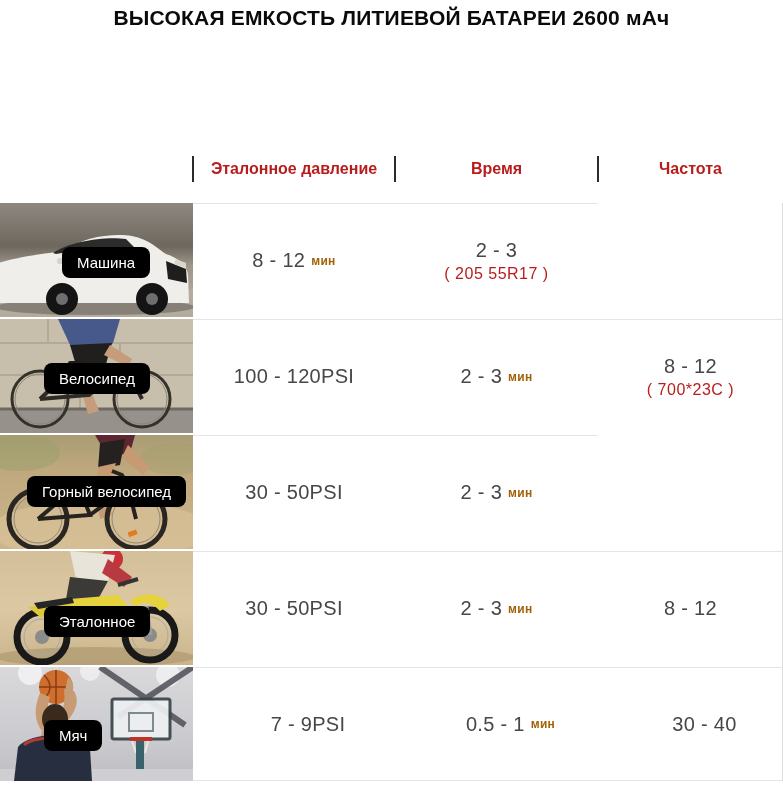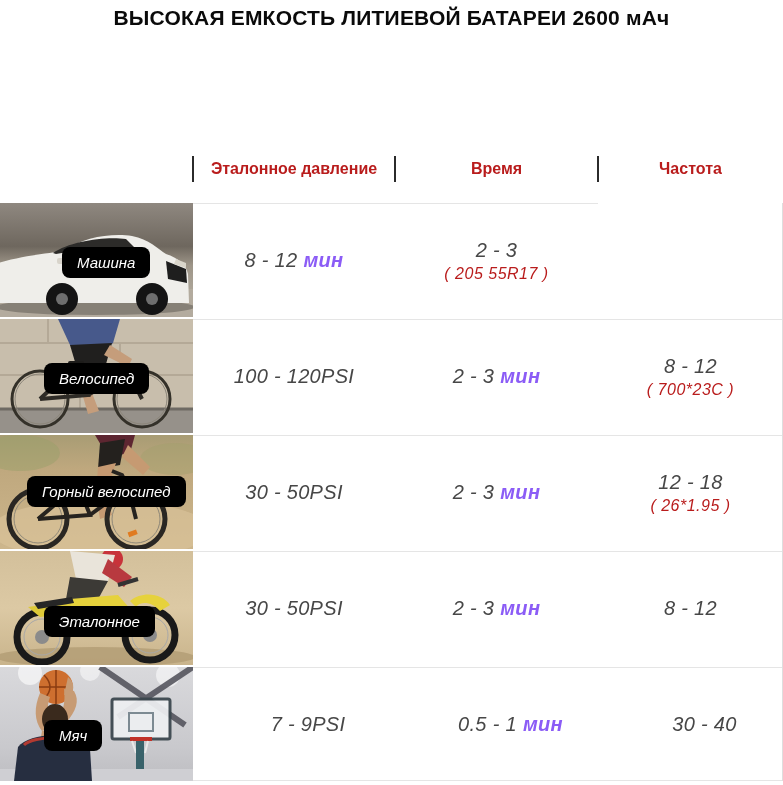--- a/index.html
+++ b/index.html
@@ -22,41 +22,41 @@
   .vbar{
     position:absolute;top:50%;transform:translateY(-50%);
     width:2px;height:26px;background:#2b2b2b;
   }
   .vbar.left{left:-1px}
   .vbar.right{right:-1px}
   .rows{position:absolute;top:203px;left:0;width:783px;}
   .right-edge{position:absolute;top:0;right:0;width:1px;height:578px;background:#dedede;}
   .row{
     display:grid;grid-template-columns:193px 202px 203px 185px;
-    height:114px;margin-bottom:2px;font-style:italic;
+    height:114px;margin-bottom:2px;
   }
   .img-cell{position:relative;overflow:hidden;background:#9a948a;}
   .img-cell svg{display:block;width:100%;height:100%;}
   .tag{
     position:absolute;background:#000000;color:#ffffff;border-radius:8px;
     padding:8px 15px;font-size:15px;white-space:nowrap;line-height:1;
   }
   .row1 .tag{left:62px;top:44px}
   .row2 .tag{left:44px;top:44px}
   .row3 .tag{left:27px;top:41px}
   .row4 .tag{left:44px;top:55px}
   .row5 .tag{left:44px;top:53px}
   .val{
     border-top:1px solid #e5e5e5;
     display:flex;align-items:center;justify-content:center;
     font-size:20px;color:#474747;letter-spacing:.3px;
   }
   .row:last-child .val{border-bottom:1px solid #e5e5e5;padding-left:28px;}
   .freq{flex-direction:column;gap:3px;}
-  .unit{font-size:20px;font-weight:700;color:#8b5cf6;margin-left:6px;}
+  .unit{font-size:12px;font-weight:700;color:#a16207;margin-left:6px;}
   .note{font-size:16px;color:#b91c1c;letter-spacing:.5px;}
   .note:empty{display:none;}
 </style>
 </head>
 <body>
 
 <div class="title">ВЫСОКАЯ ЕМКОСТЬ ЛИТИЕВОЙ БАТАРЕИ 2600 мАч</div>
 
 <div class="header">
   <div class="hcell"></div>
@@ -184,24 +184,20 @@
           <path d="M90 80 L128 52"></path>
           <path d="M128 52 L122 40 L112 36"></path>
         </g>
       </svg>
       <div class="tag"><span>Горный велосипед</span></div>
     </div>
     <div class="val">30 - 50PSI</div>
     <div class="val">
       <span>2 - 3</span>
         <span class="unit">мин</span>
-    </div>
-    <div class="val freq">
-      <div>12 - 18</div>
-      <div class="note">( 26*1.95 )</div>
     </div>
   </div>
 
   <div class="row row4">
     <div class="img-cell">
       <svg viewBox="0 0 193 114" preserveAspectRatio="none">
         <defs>
           <linearGradient id="g-sand" x1="0" y1="0" x2="0" y2="1">
             <stop offset="0" stop-color="#d3c09b"></stop>
               <stop offset="0.5" stop-color="#dcc9a4"></stop>

